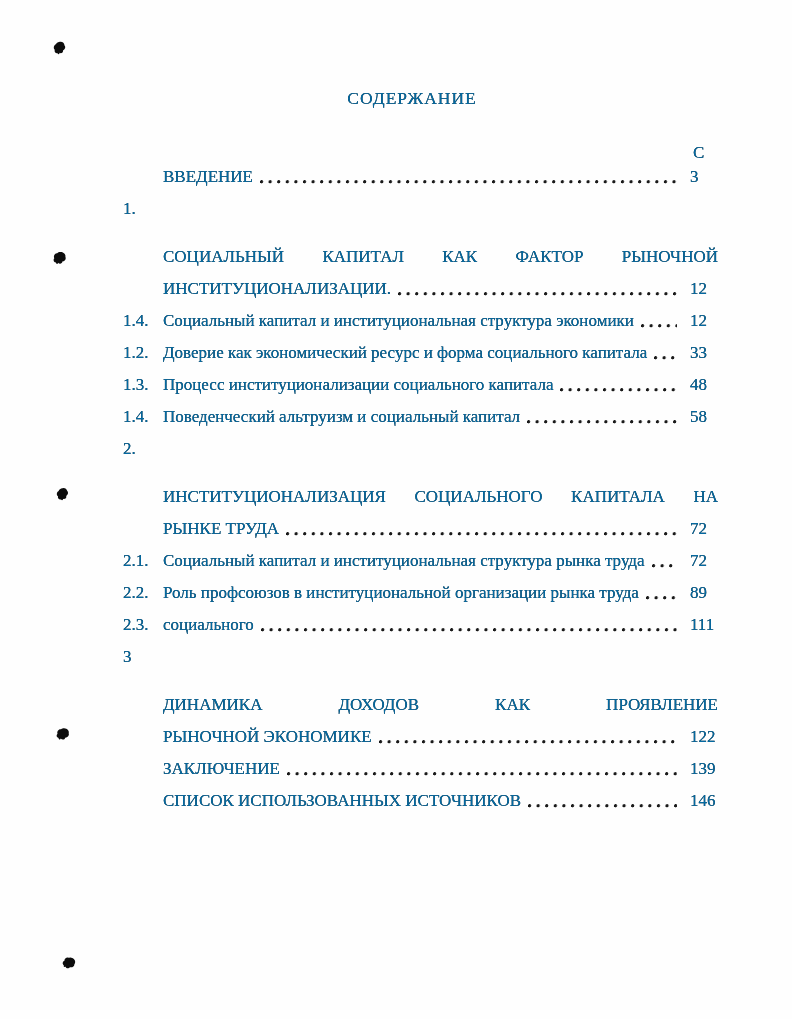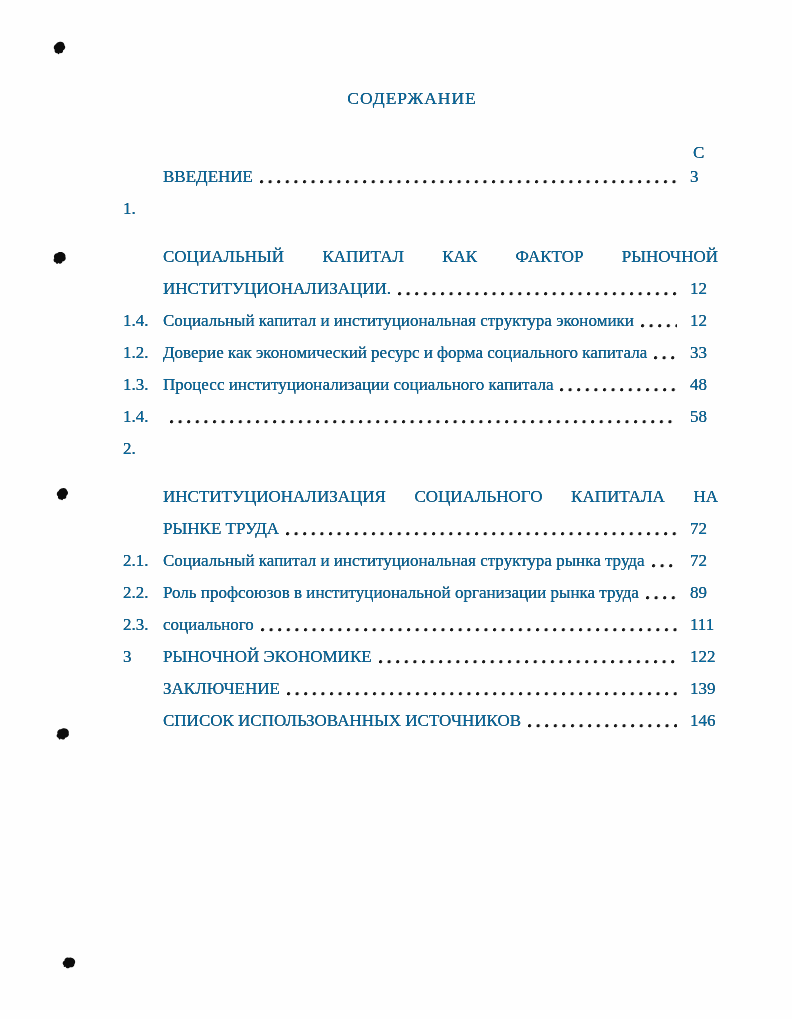--- a/index.html
+++ b/index.html
@@ -151,20 +151,21 @@
           <span class="dots"></span>
           <span class="pg">48</span>
         </div>
       </div>
     </div>
 
     <div class="row">
       <span class="num">1.4.</span>
       <div class="body">
         <div class="line last">
+          <span class="txt">Поведенческий альтруизм и социальный капитал</span>
           <span class="dots"></span>
           <span class="pg">58</span>
         </div>
       </div>
     </div>
 
     <div class="row">
       <span class="num">2.</span>
       <div class="body">
         <div class="line just">ИНСТИТУЦИОНАЛИЗАЦИЯ СОЦИАЛЬНОГО КАПИТАЛА НА</div>
@@ -205,20 +206,21 @@
           <span class="txt">социального</span>
           <span class="dots"></span>
           <span class="pg">111</span>
         </div>
       </div>
     </div>
 
     <div class="row">
       <span class="num">3</span>
       <div class="body">
+        <div class="line just">ДИНАМИКА ДОХОДОВ КАК ПРОЯВЛЕНИЕ</div>
         <div class="line last">
           <span class="txt">РЫНОЧНОЙ ЭКОНОМИКЕ</span>
           <span class="dots"></span>
           <span class="pg">122</span>
         </div>
       </div>
     </div>
 
     <div class="row">
       <span class="num"></span>

